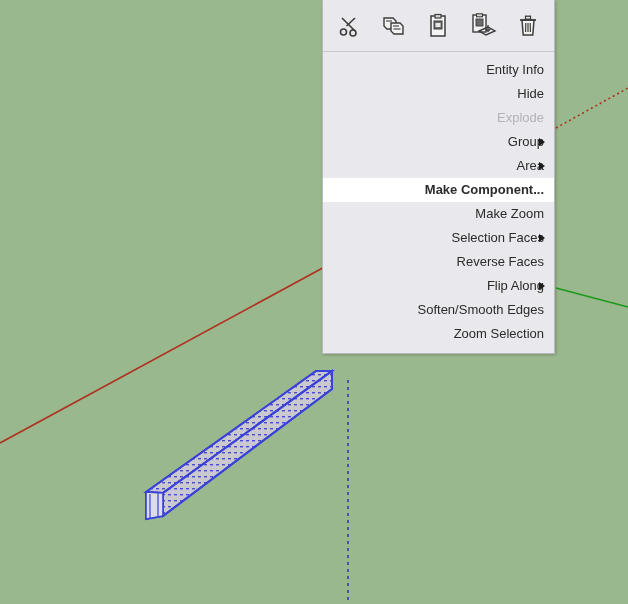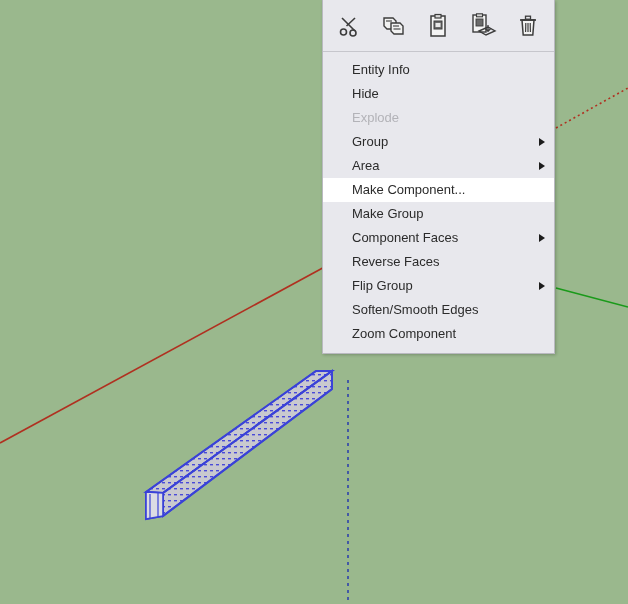--- a/index.html
+++ b/index.html
@@ -70,26 +70,28 @@
   }
   .menu-item {
     position: relative;
     height: 24px;
     line-height: 24px;
     padding: 0 10px 0 29px;
     font-size: 13px;
     color: #2b2b2b;
     white-space: nowrap;
     cursor: default;
+    text-align: right;
   }
   .menu-item.disabled {
     color: #b3b3b8;
   }
   .menu-item.highlighted {
     background: #ffffff;
+    font-weight: bold;
   }
   .menu-item .label {
     display: inline-block;
   }
   .submenu-arrow {
     position: absolute;
     right: 9px;
     top: 50%;
     transform: translateY(-50%);
     width: 0;
@@ -241,41 +243,41 @@
       <div class="menu-item">
         <span class="label">Area</span>
         <span class="submenu-arrow"></span>
       </div>
 
       <div class="menu-item highlighted">
         <span class="label">Make Component...</span>
       </div>
 
       <div class="menu-item">
-        <span class="label">Make Group</span>
-      </div>
-
-      <div class="menu-item">
-        <span class="label">Component Faces</span>
+        <span class="label">Make Zoom</span>
+      </div>
+
+      <div class="menu-item">
+        <span class="label">Selection Faces</span>
         <span class="submenu-arrow"></span>
       </div>
 
       <div class="menu-item">
         <span class="label">Reverse Faces</span>
       </div>
 
       <div class="menu-item">
-        <span class="label">Flip Group</span>
+        <span class="label">Flip Along</span>
         <span class="submenu-arrow"></span>
       </div>
 
       <div class="menu-item">
         <span class="label">Soften/Smooth Edges</span>
       </div>
 
       <div class="menu-item">
-        <span class="label">Zoom Component</span>
+        <span class="label">Zoom Selection</span>
       </div>
 
     </div>
   </div>
 
 </div>
 
 </body></html>

